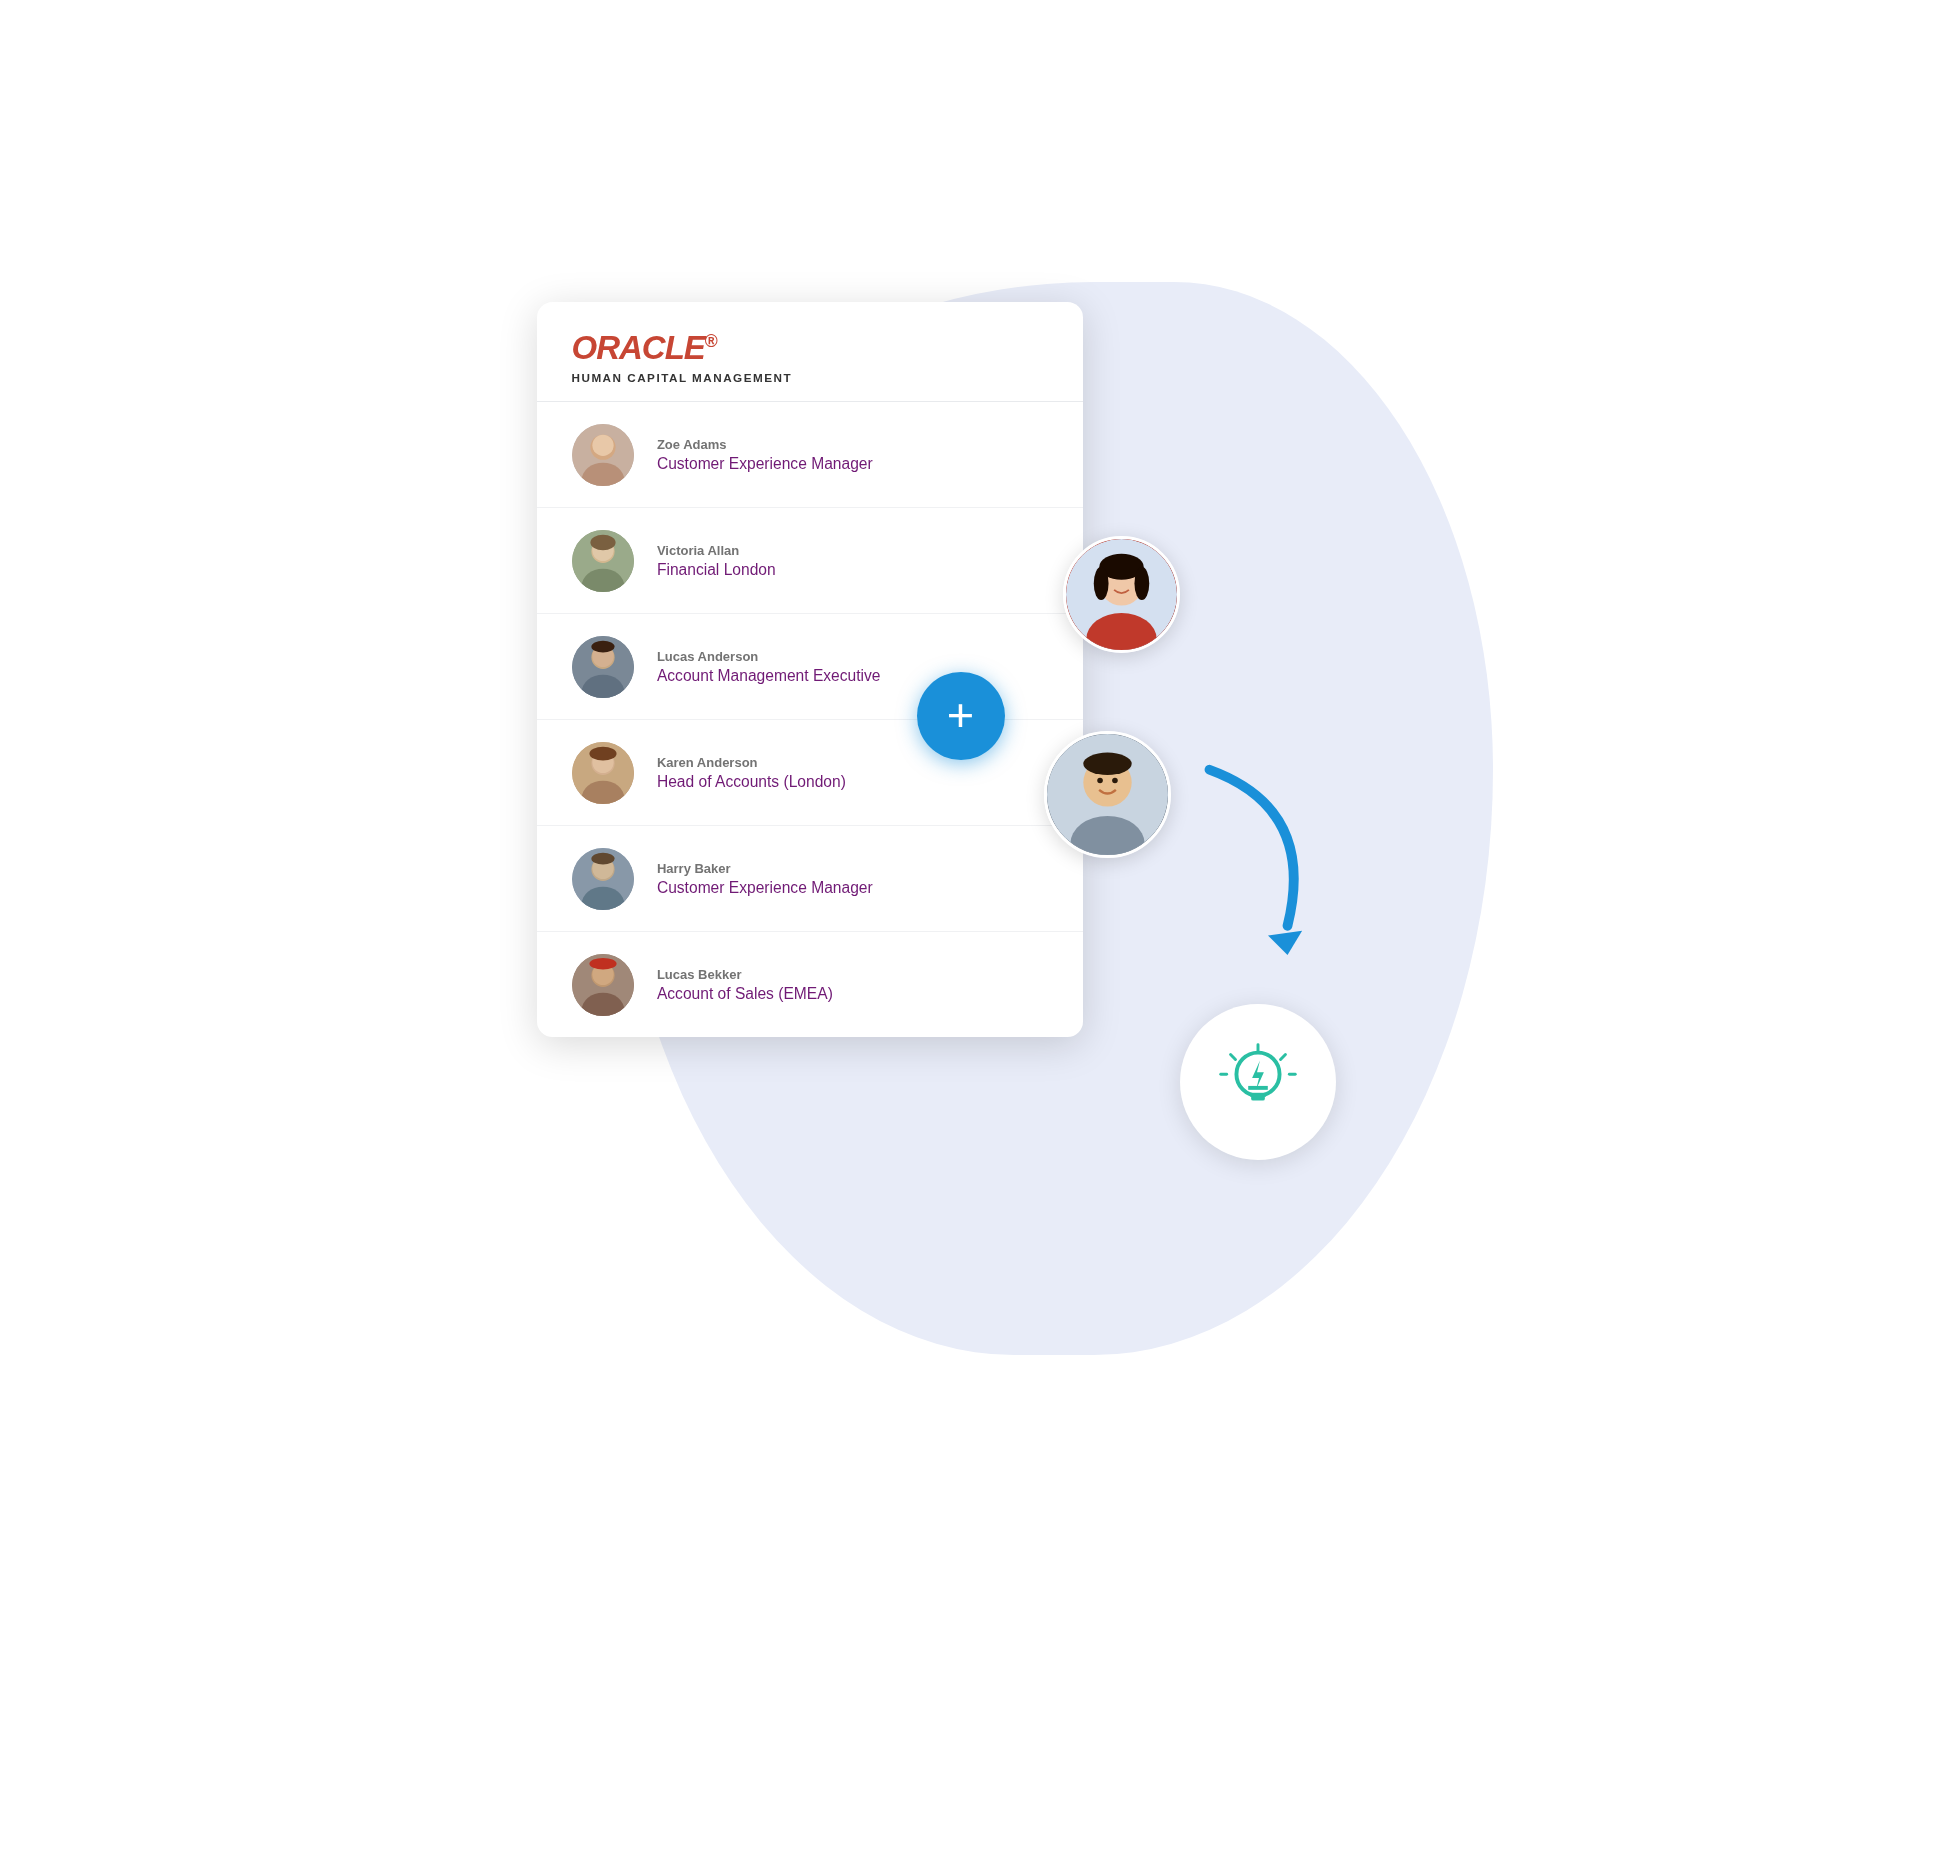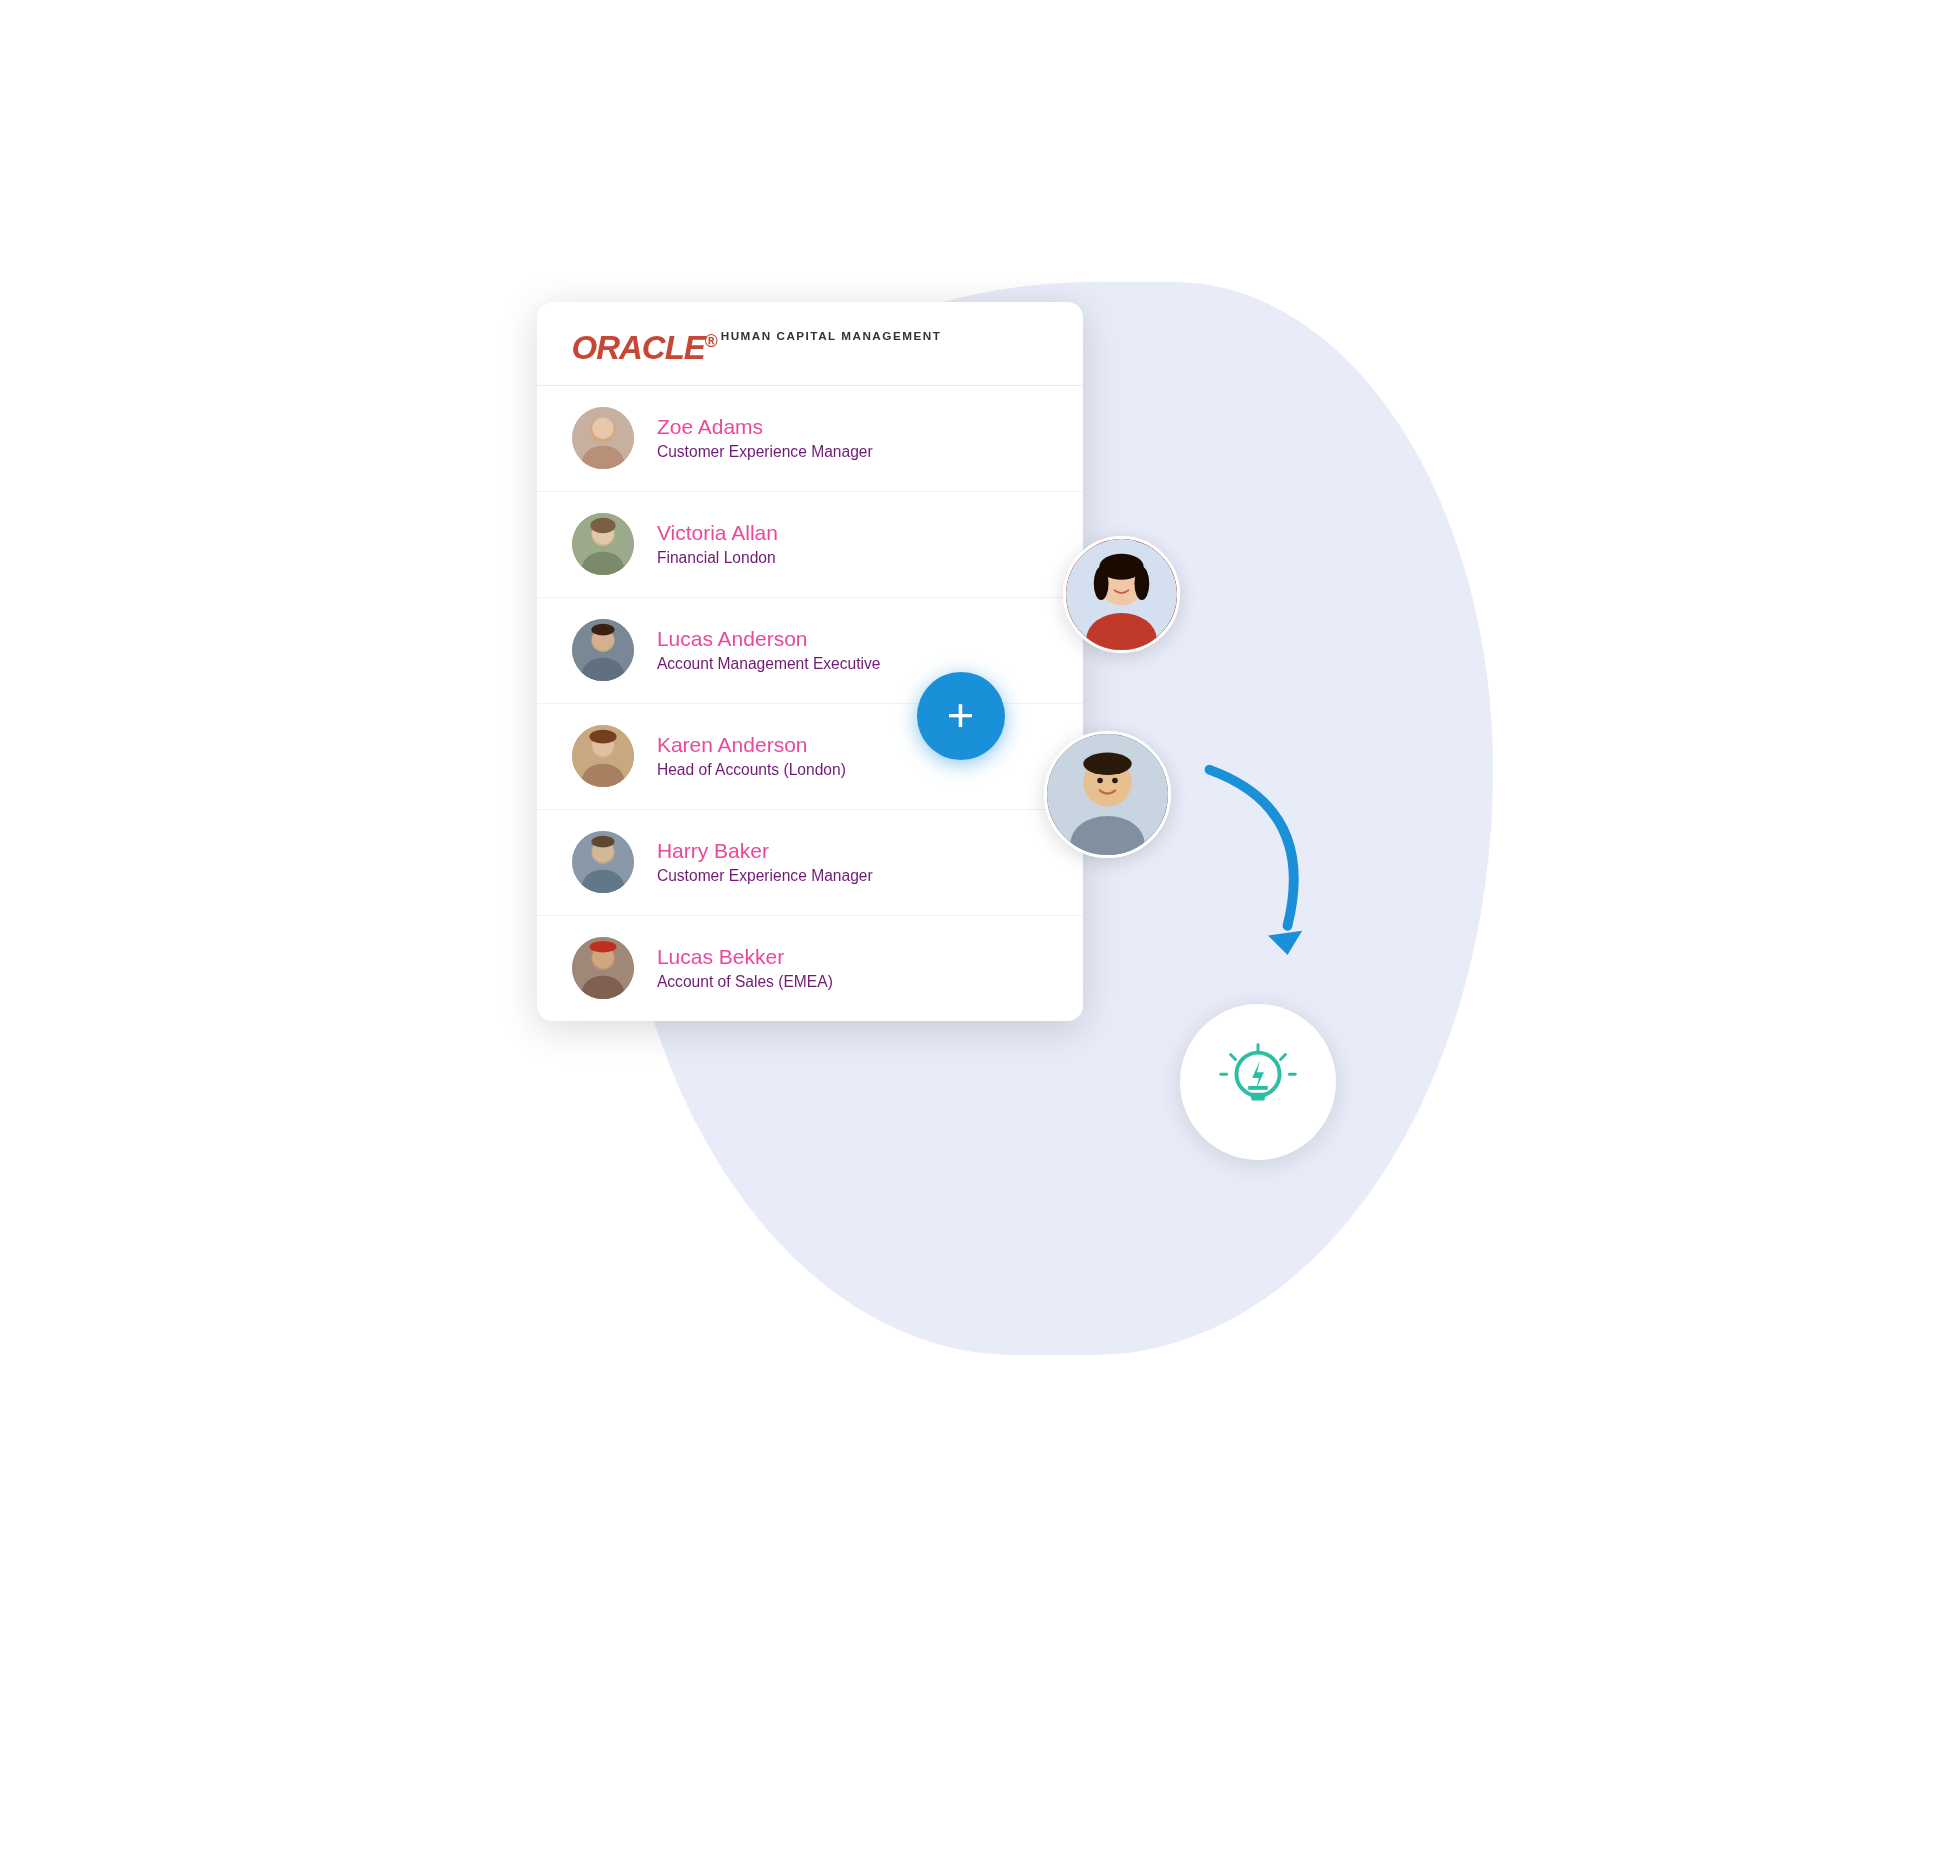--- a/index.html
+++ b/index.html
@@ -46,21 +46,21 @@
       z-index: 2;
     }
 
     .card-header {
       padding: 27px 35px 17.6px 35px;
       border-bottom: 1px solid #e8eaed;
     }
 
     .oracle-logo {
       display: flex;
-      flex-direction: row;
+      flex-direction: column;
       gap: 3.9px;
     }
 
     .oracle-text {
       font-size: 33px;
       font-weight: 900;
       color: #C74634;
       letter-spacing: -1px;
       font-style: italic;
     }
@@ -109,23 +109,23 @@
       color: #fff;
     }
 
     .employee-info {
       display: flex;
       flex-direction: column;
       gap: 3.9px;
     }
 
     .employee-name {
-      font-size: 21px;
-      font-weight: 400;
-      color: #ec4899;
+      font-size: 13px;
+      font-weight: 700;
+      color: #737373;
     }
 
     .employee-title {
       font-size: 15.6px;
       color: #701a75;
       font-weight: 400;
     }
 
     
     .add-btn {

